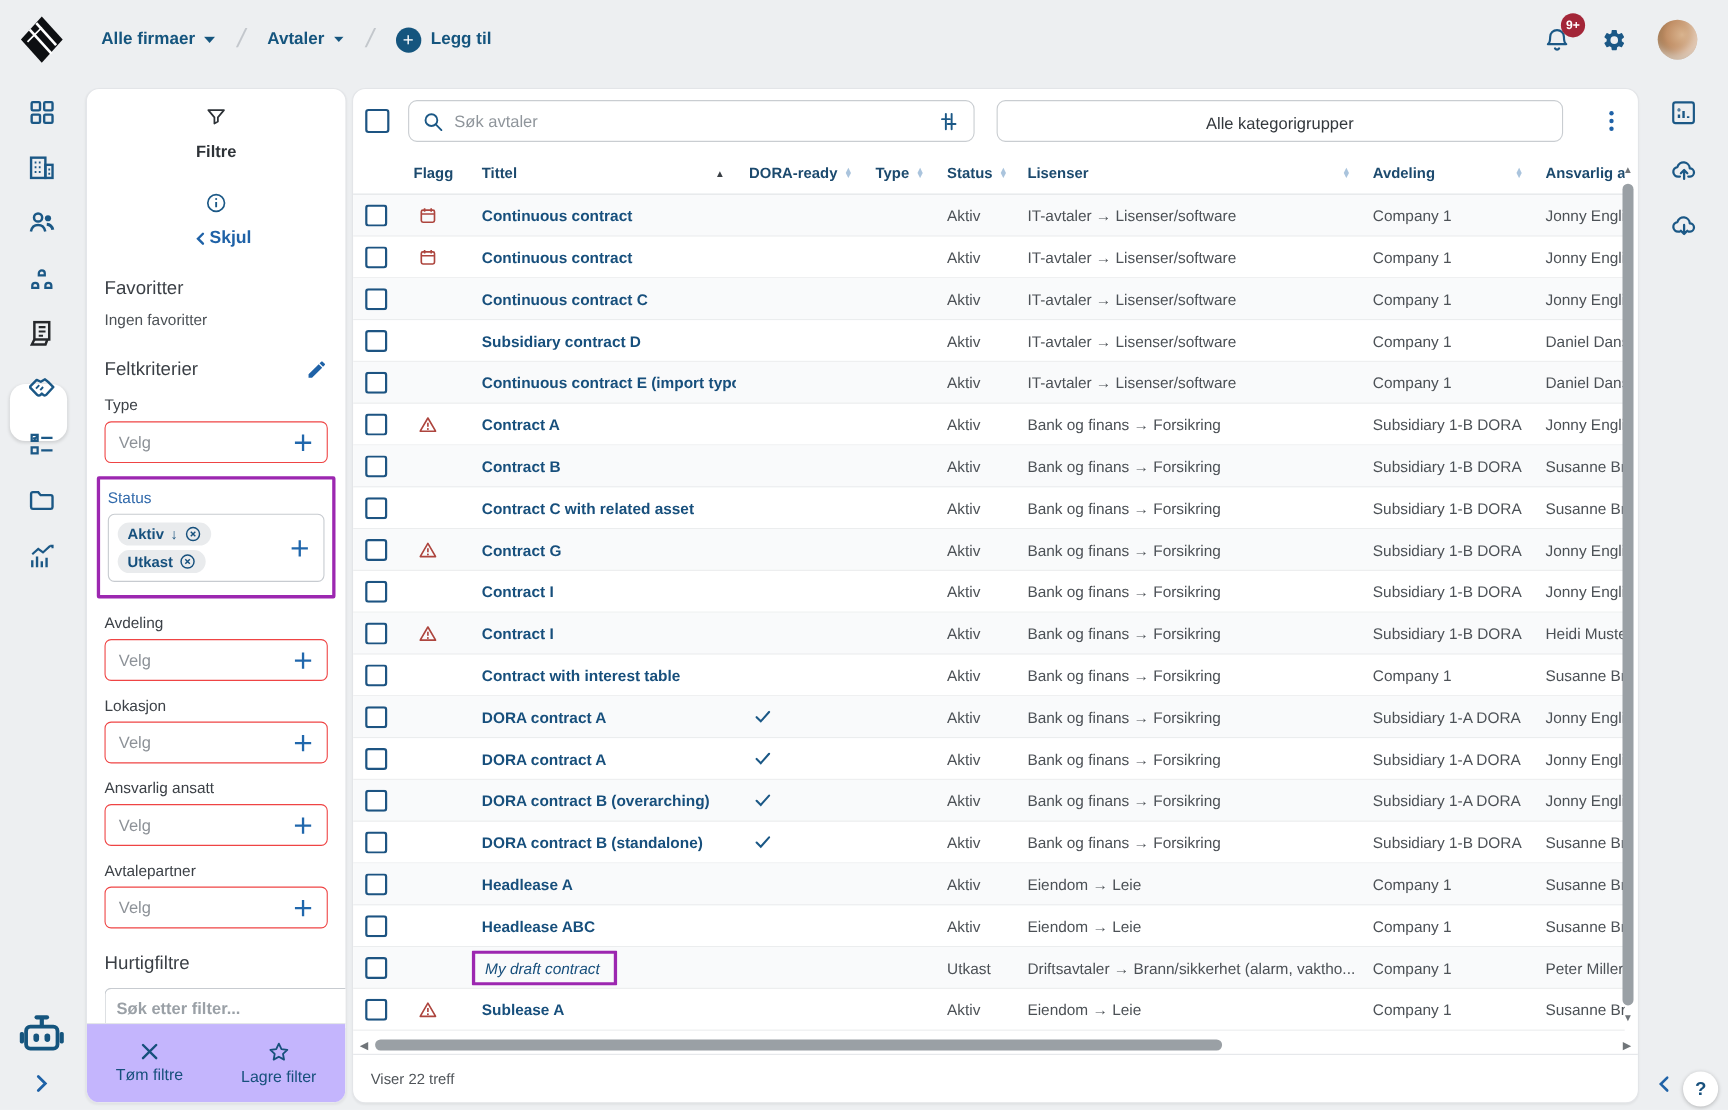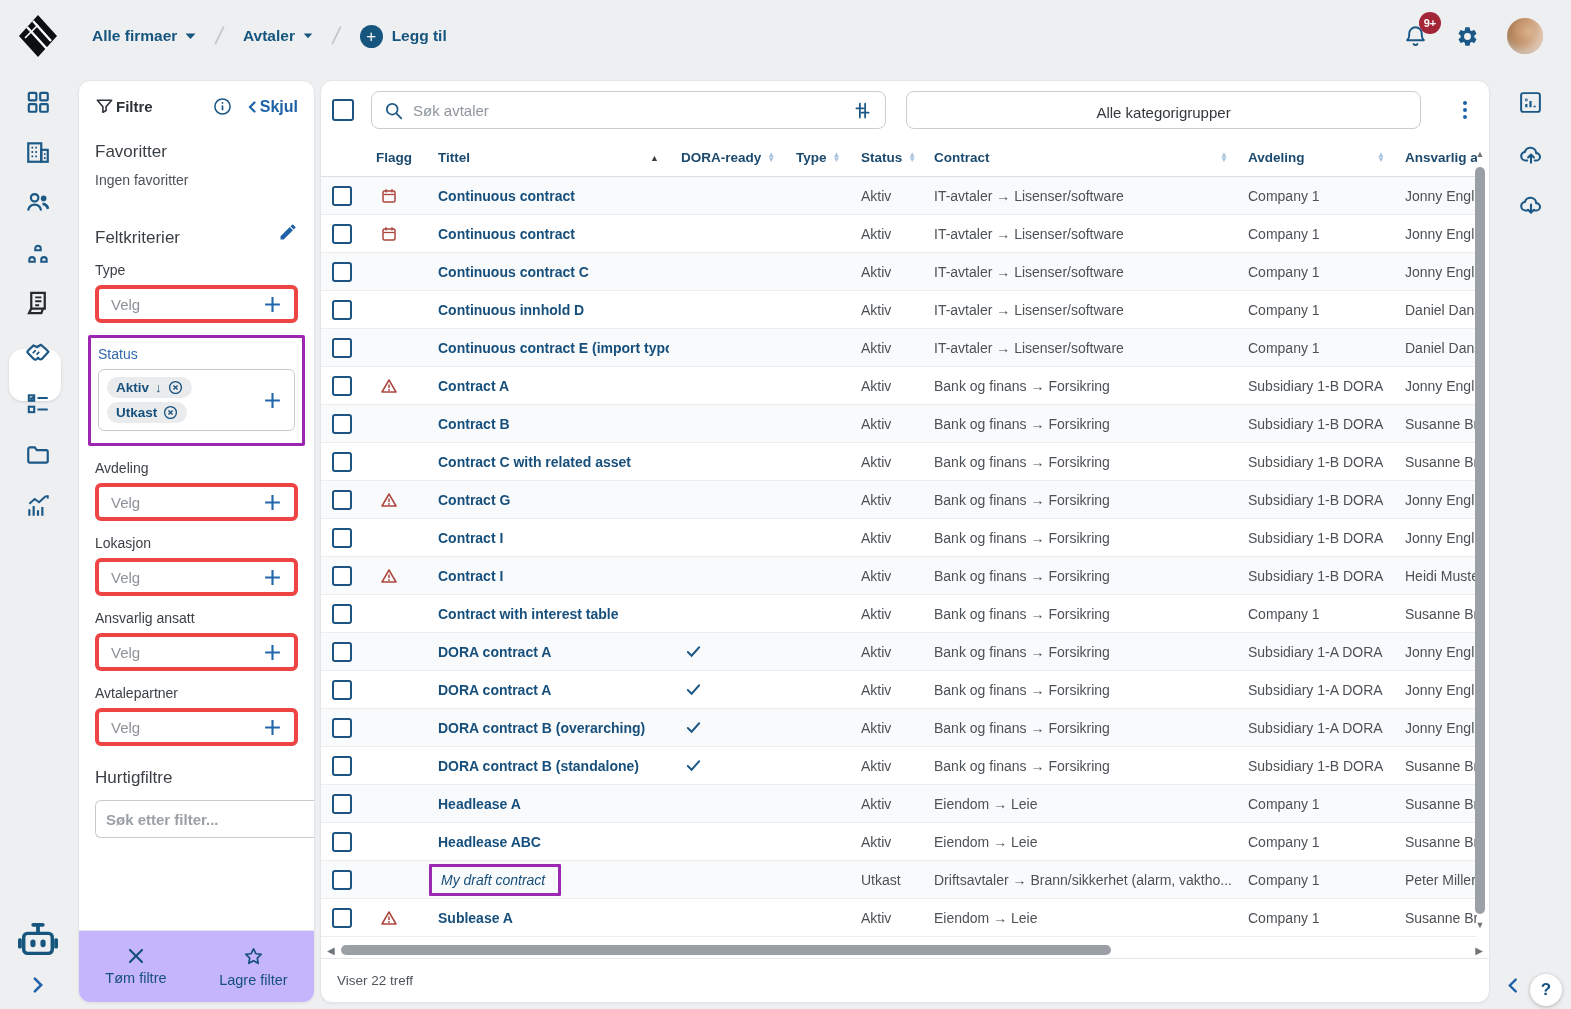--- a/index.html
+++ b/index.html
@@ -31,33 +31,33 @@
   .leftnav { position:absolute; top:72px; left:0; width:75px; bottom:0; }
   .nav-item { position:absolute; left:50%; transform:translate(-50%,-50%); color:#1b5886; cursor:pointer; }
   .nav-active-bg { position:absolute; left:9px; width:52px; height:52px; background:#fff; border-radius:14px; box-shadow:0 1px 3px rgba(0,0,0,.12); }
 
   
   .card { position:absolute; background:#fff; border:1px solid #e3e5e8; border-radius:12px; box-shadow:0 1px 2px rgba(0,0,0,.05); }
   .filter-card { left:78px; top:80px; width:237px; height:923px; padding:16px 16px 0 16px; overflow:hidden; }
   .table-card { left:320px; top:80px; width:1170px; height:923px; display:flex; flex-direction:column; }
 
   
-  .fp-head { display:flex; align-items:center; gap:2px; }
+  .fp-head { display:flex; align-items:center; gap:14px;flex-direction:column; }
   .fp-title { font-weight:700; font-size:15px; color:#2d3237; }
   .fp-head .spacer { flex:1; }
   .icon-btn { cursor:pointer; display:flex; align-items:center; }
   .skjul { display:flex; align-items:center; gap:4px; color:#1f62a7; font-weight:700; font-size:16px; cursor:pointer; }
   .fp-section-title { font-size:17px; color:#3a3f45; margin-top:26px; font-weight:500; }
   .fp-muted { margin-top:10px; color:#4c5156; font-size:14px; }
   .fp-criteria { display:flex; align-items:center; margin-top:28px; }
-  .fp-criteria .fp-section-title { margin-top:12px; }
+  .fp-criteria .fp-section-title { margin-top:0; }
   .fp-criteria .spacer { flex:1; }
   .field { margin-top:14px; }
   .field-label { font-size:14px; color:#3c4147; margin-bottom:7px; }
-  .select-box { height:38px; border:4px solid #ef4444; border-radius:6px; display:flex; align-items:center; padding:0 12px; cursor:pointer; background:#fff; }
+  .select-box { height:38px; border:1px solid #ef4444; border-radius:6px; display:flex; align-items:center; padding:0 12px; cursor:pointer; background:#fff; }
   .select-box .ph { color:#8d9298; font-size:15px; }
   .select-box .spacer { flex:1; }
   .plus { color:#2067ac; }
   .status-section { border:3px solid #9c27b0; border-radius:2px; margin:12px -7px 6px -7px; padding:8px 7px 12px 7px; }
   .status-section .field-label { color:#3069ab; }
   .status-box { border:1px solid #c7cbd0; border-radius:6px; display:flex; align-items:center; padding:7px 12px 7px 8px; }
   .chips { display:flex; flex-direction:column; gap:4px; }
   .chip { display:inline-flex; align-items:center; gap:6px; background:#e9ebed; border-radius:13px; padding:3px 9px; color:#16507d; font-size:13.5px; font-weight:700; width:max-content; cursor:default; }
   .chip .arr { font-size:13px; }
   .status-box .spacer { flex:1; }
@@ -446,21 +446,21 @@
         </span>
     </div>
     <div class="th">
       <span>Status</span>
       <span class="sort-pair">
           <span>▲</span>
           <span>▼</span>
         </span>
     </div>
     <div class="th">
-      <span>Contract</span>
+      <span>Lisenser</span>
       <span class="sort-pair ml-auto">
           <span>▲</span>
           <span>▼</span>
         </span>
     </div>
     <div class="th">
       <span>Avdeling</span>
       <span class="sort-pair ml-auto">
           <span>▲</span>
           <span>▼</span>
@@ -523,21 +523,21 @@
         <div class="td">Aktiv</div>
         <div class="td">IT-avtaler → Lisenser/software</div>
         <div class="td">Company 1</div>
         <div class="td">Jonny Englis</div>
       </div>
       <div class="grid-row trow">
         <div class="td td-cb">
           <div class="cb" style="width:20px;height:20px;"></div>
         </div>
         <div class="td td-flag"></div>
-        <div class="td"><span class="title-link">Continuous innhold D</span></div>
+        <div class="td"><span class="title-link">Subsidiary contract D</span></div>
         <div class="td dora-check"></div>
         <div class="td"></div>
         <div class="td">Aktiv</div>
         <div class="td">IT-avtaler → Lisenser/software</div>
         <div class="td">Company 1</div>
         <div class="td">Daniel Dansk</div>
       </div>
       <div class="grid-row trow">
         <div class="td td-cb">
           <div class="cb" style="width:20px;height:20px;"></div>

